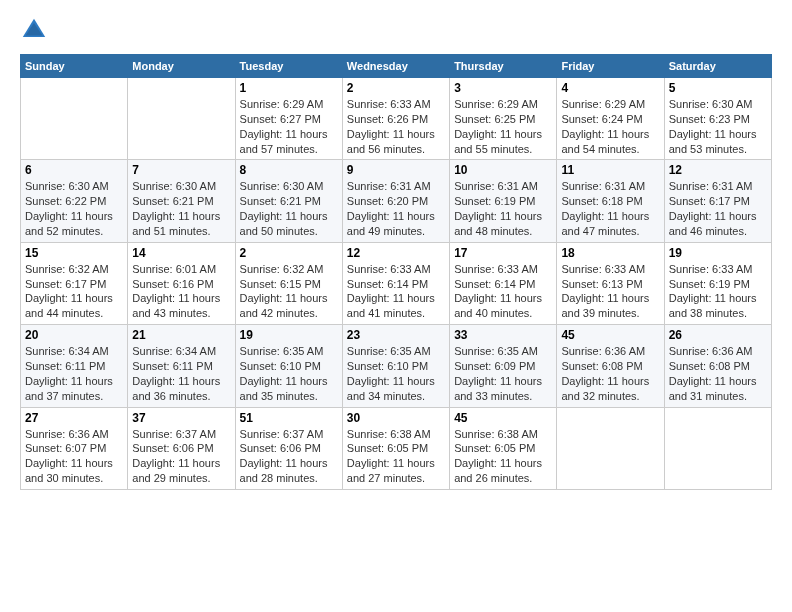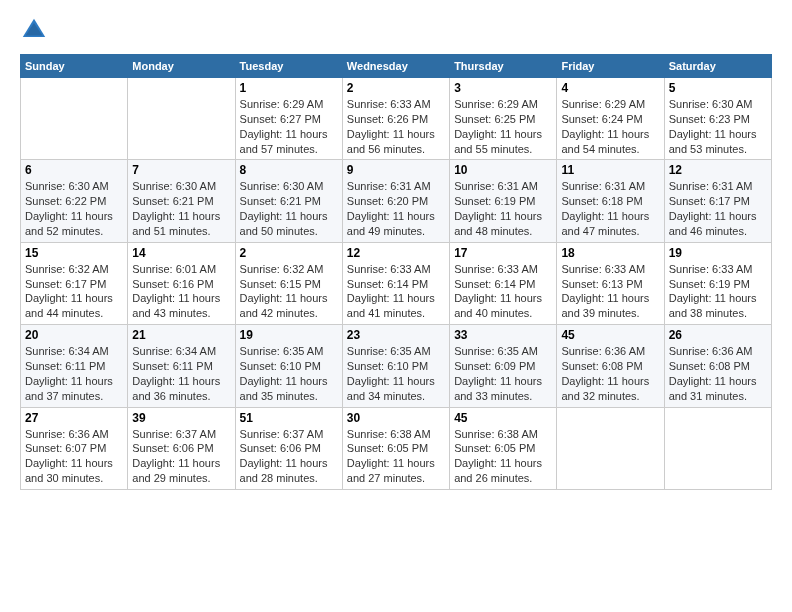--- a/index.html
+++ b/index.html
@@ -308,21 +308,21 @@
         </tr>
         <tr>
           <td>
             <span class="day-num">27</span>
             <div class="day-info">Sunrise: 6:36 AM
 Sunset: 6:07 PM
 Daylight: 11 hours
 and 30 minutes.</div>
           </td>
           <td>
-            <span class="day-num">39</span>
+            <span class="day-num">37</span>
             <div class="day-info">Sunrise: 6:37 AM
 Sunset: 6:06 PM
 Daylight: 11 hours
 and 29 minutes.</div>
           </td>
           <td>
             <span class="day-num">51</span>
             <div class="day-info">Sunrise: 6:37 AM
 Sunset: 6:06 PM
 Daylight: 11 hours

